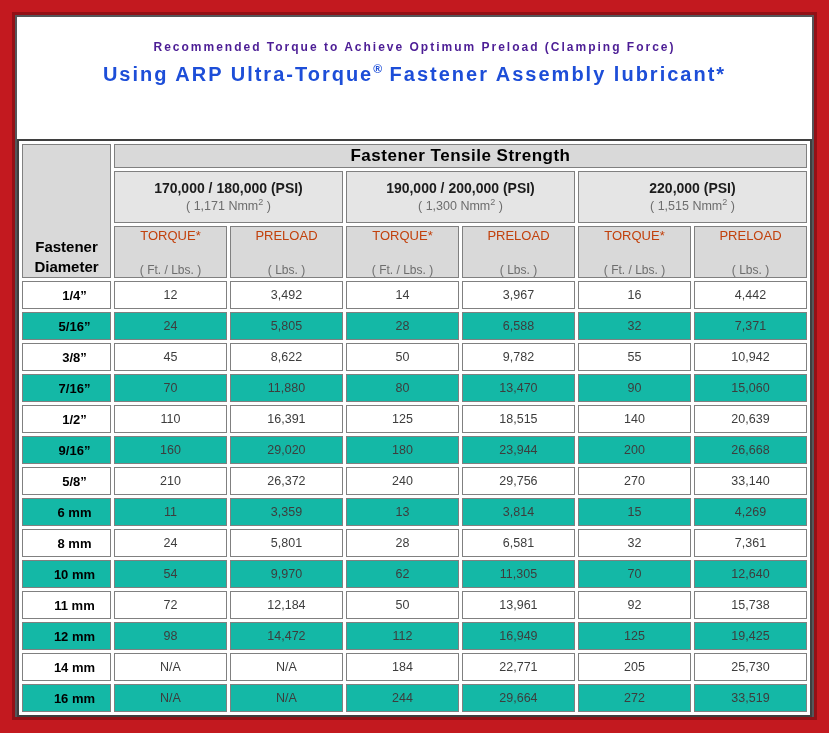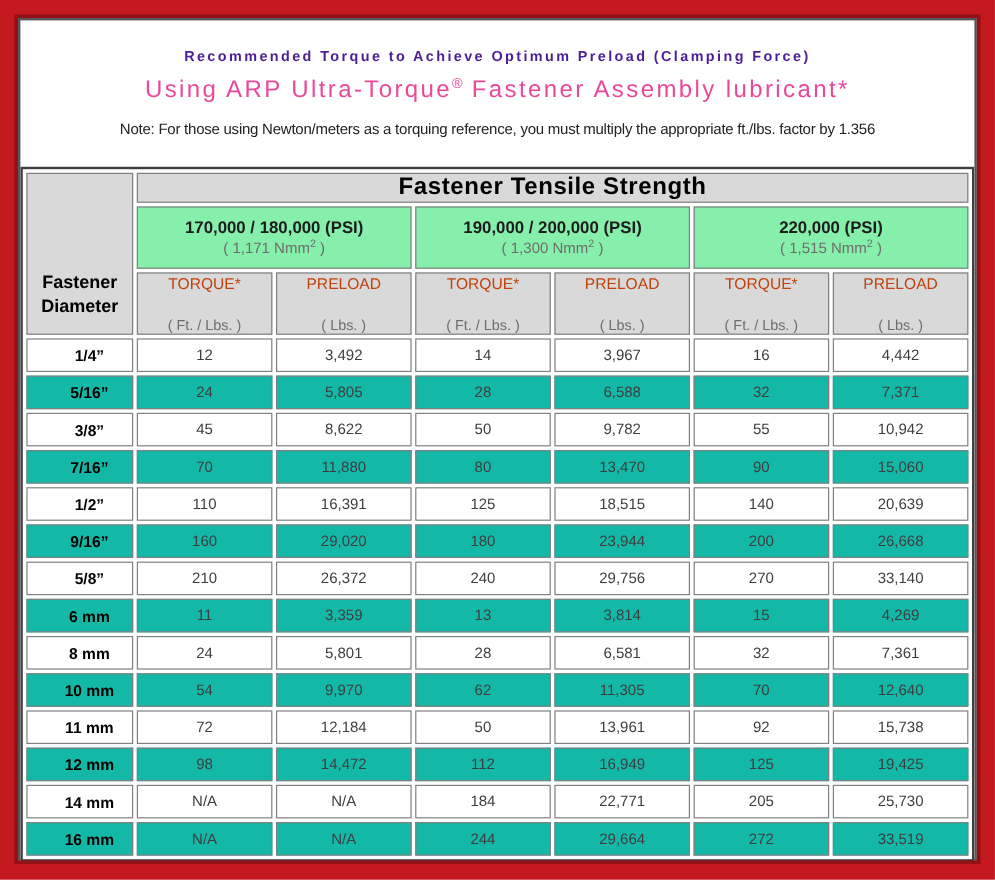--- a/index.html
+++ b/index.html
@@ -5,51 +5,50 @@
   html,body{margin:0;padding:0;}
   body{background:#c3191f;font-family:"Liberation Sans",sans-serif;}
   .page{width:829px;height:733px;position:relative;overflow:hidden;background:#c3191f;}
   .content{
     position:absolute;left:15px;top:15px;right:15px;bottom:16px;
     background:#ffffff;border:2px solid #55565a;outline:3px solid #931016;
     display:flex;flex-direction:column;box-sizing:border-box;
   }
   .titleblock{flex:none;height:122px;text-align:center;padding-top:23px;box-sizing:border-box;}
   .t1{font-size:12px;font-weight:bold;letter-spacing:2px;color:#4c1d95;white-space:nowrap;}
-  .t2{font-size:20px;font-weight:normal;letter-spacing:2px;color:#ec4899;margin-top:8px;text-align:center;}
+  .t2{font-size:20px;font-weight:bold;letter-spacing:2px;color:#1d4ed8;margin-top:8px;text-align:center;}
   .t2 sup{font-size:12px;letter-spacing:0;}
   .note{margin-top:14px;font-size:12.5px;color:#222;letter-spacing:-0.2px;}
   table{
     width:100%;flex:1;border-collapse:separate;border-spacing:3px;
     border:2px solid #3f3f3f;table-layout:fixed;background:#ffffff;box-sizing:border-box;
   }
   th,td{border:1px solid #808080;text-align:center;vertical-align:middle;padding:0;overflow:hidden;}
-  th.tensile{height:22px;background:#d9d9d9;font-size:20px;font-weight:bold;color:#000;letter-spacing:0.5px;}
-  td.corner{background:#d9d9d9;vertical-align:bottom;padding-bottom:12px;font-weight:bold;font-size:15px;color:#000;line-height:1.35;}
-  .r-psi th{height:50px;background:#86efac;font-weight:normal;}
+  th.tensile{height:22px;background:#d9d9d9;font-size:17px;font-weight:bold;color:#000;letter-spacing:0.5px;}
+  td.corner{background:#d9d9d9;vertical-align:bottom;padding-bottom:0;font-weight:bold;font-size:15px;color:#000;line-height:1.35;}
+  .r-psi th{height:50px;background:#e5e5e5;font-weight:normal;}
   .psi{font-size:14px;font-weight:bold;color:#1c1c1c;}
   .nmm{font-size:12.5px;color:#6d6d6d;margin-top:1px;font-weight:normal;}
   .nmm sup{font-size:9px;}
   .r-sub th{height:50px;background:#d9d9d9;font-weight:normal;}
   .sub-l{font-size:13px;font-weight:normal;color:#c2410c;}
   .sub-u{font-size:12px;color:#6d6d6d;margin-top:20px;}
   tbody td{height:26px;font-size:12.5px;color:#3d3d3d;background:#ffffff;}
   tbody tr.band-gray td{background:#14b8a6;}
   tbody td.diam{font-weight:bold;color:#000;font-size:13px;padding-left:16px;}
 </style>
 </head>
 <body>
 
 <div class="page">
   <div class="content">
 
     <div class="titleblock">
       <div class="t1">Recommended Torque to Achieve Optimum Preload (Clamping Force)</div>
       <div class="t2"><span>Using ARP Ultra-Torque</span><sup>®</sup><span> Fastener Assembly lubricant*</span></div>
-      <div class="note">Note: For those using Newton/meters as a torquing reference, you must multiply the appropriate ft./lbs. factor by 1.356</div>
     </div>
 
     <table>
       <colgroup>
         <col style="width:11.6%">
         <col>
           <col>
           <col>
           <col>
           <col>

